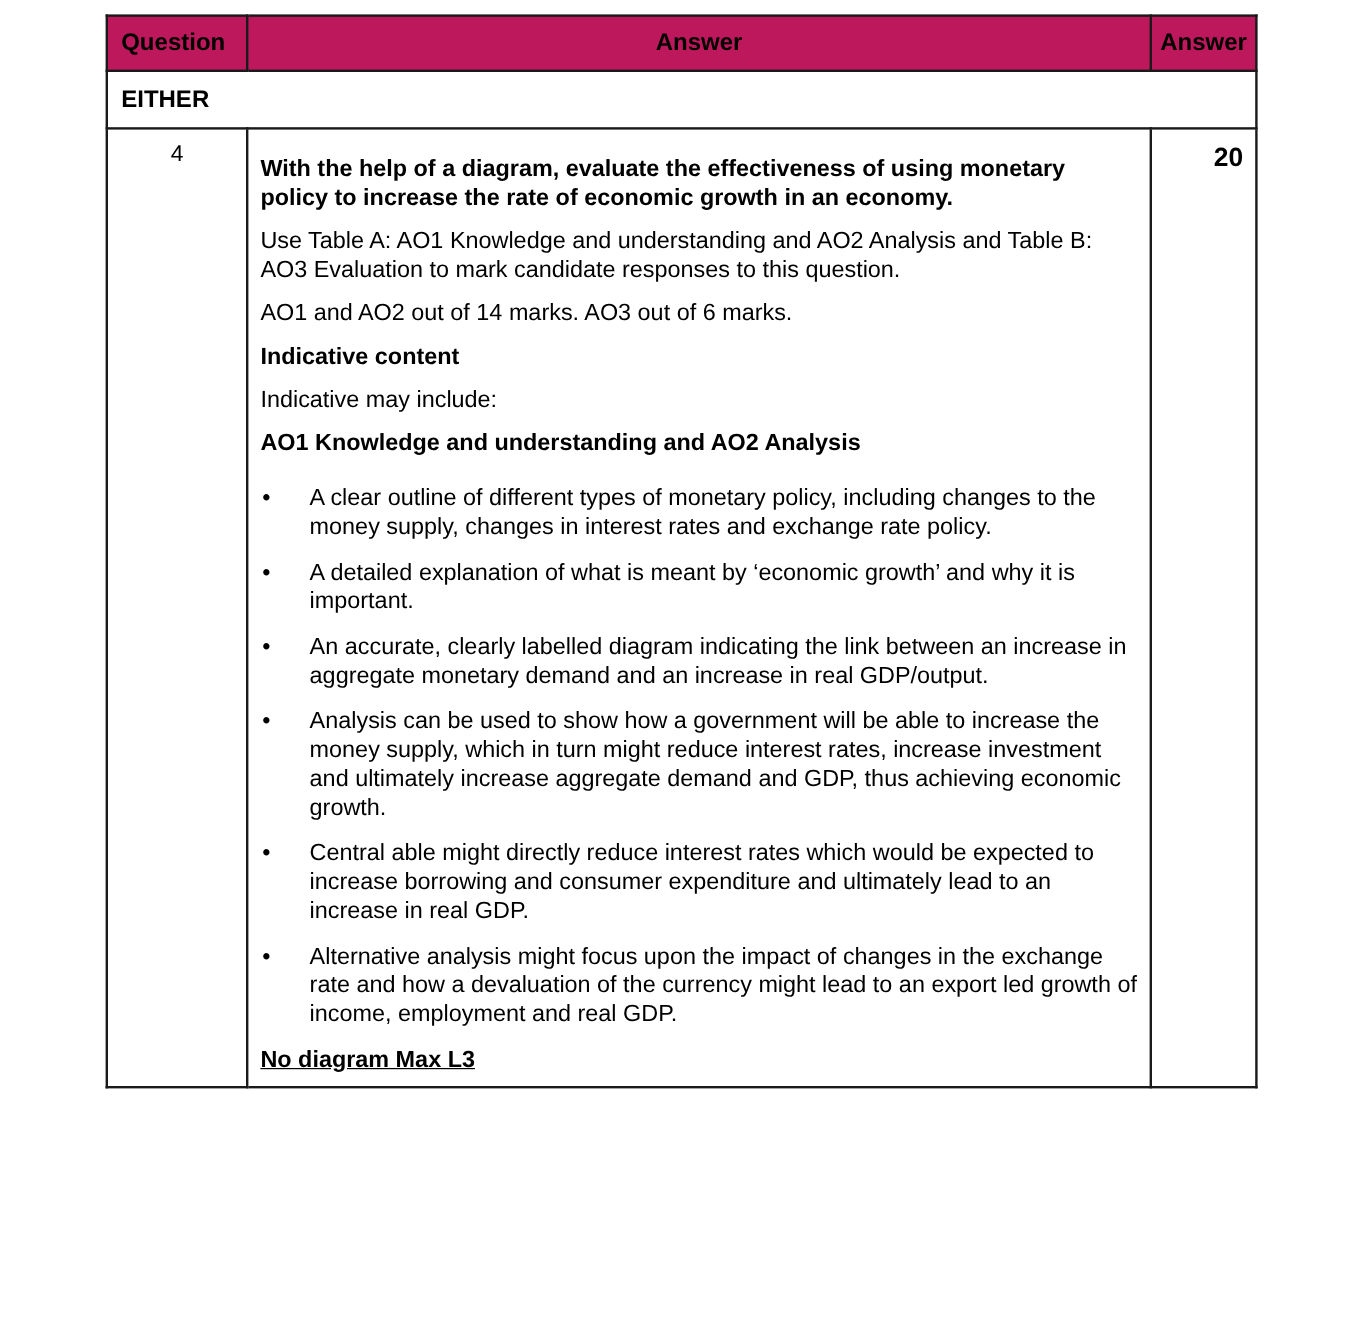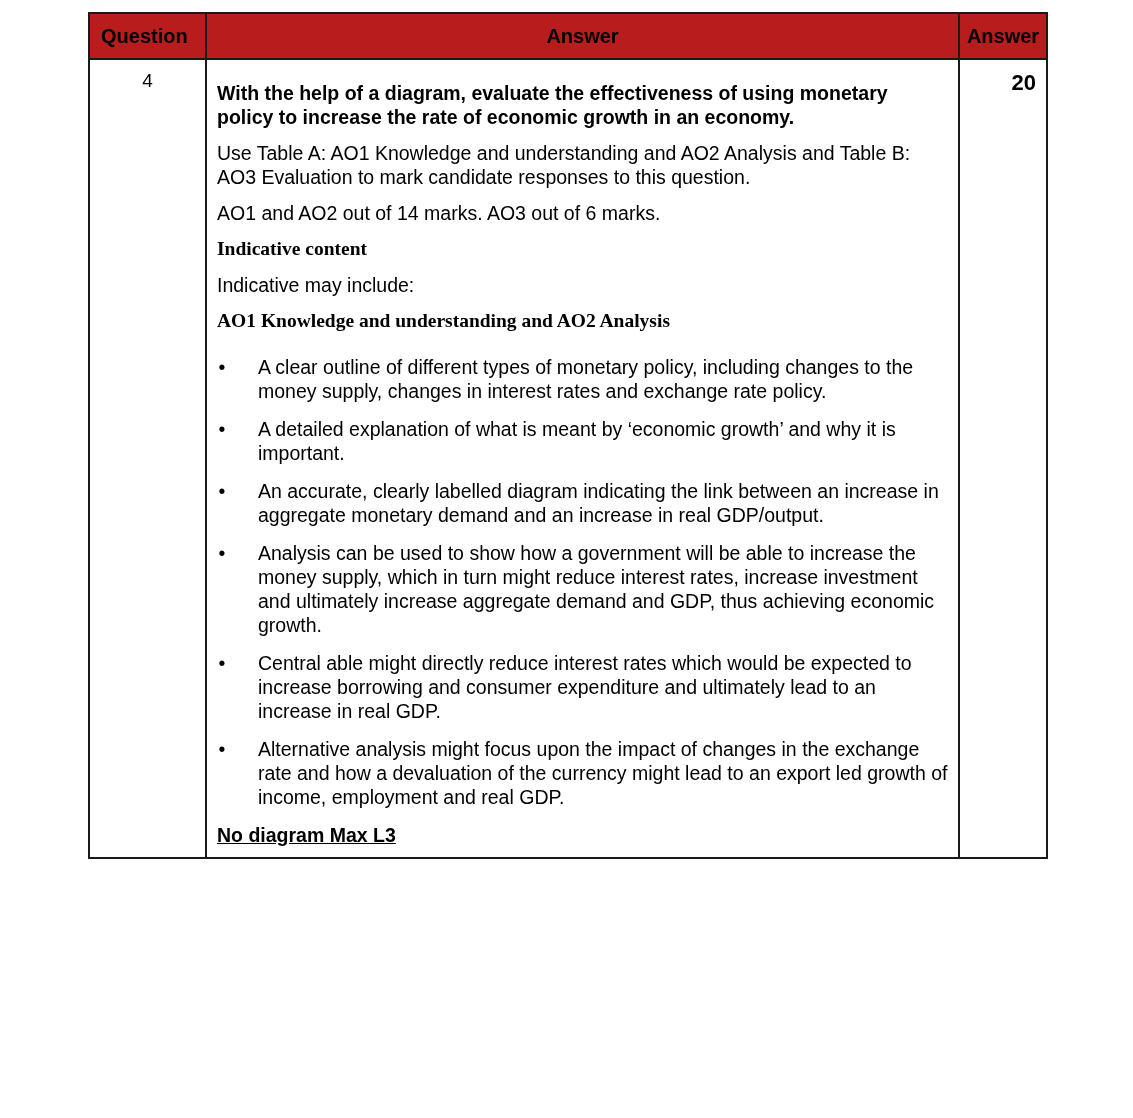--- a/index.html
+++ b/index.html
@@ -11,31 +11,31 @@
     table-layout: fixed;
   }
   table.ms td, table.ms th {
     border: 2px solid #1a1a1a;
     vertical-align: top;
     padding: 0;
   }
   col.c-q { width: 117px; }
   col.c-a { width: 753px; }
   col.c-m { width: 88px; }
-  th { background: #b91c1c; font-weight: bold; font-size: 20px; height: 44px; vertical-align: middle !important; }
+  th { background: #be185d; font-weight: bold; font-size: 20px; height: 44px; vertical-align: middle !important; }
   th.q { text-align: left; padding-left: 11px !important; }
   th.a { text-align: center; }
   th.m { text-align: center; }
   td.either { height: 46px; font-weight: bold; font-size: 20px; vertical-align: middle !important; padding-left: 11px !important; }
   td.qnum { text-align: center; font-size: 19px; padding-top: 10px !important; }
   td.marks { text-align: right; font-weight: bold; font-size: 22px; padding-top: 10px !important; padding-right: 10px !important; }
   td.answer { padding: 9px 10px 10px 10px !important; font-size: 19.5px; line-height: 24px; }
   .prompt { font-weight: bold; margin: 12px 0 12px 0; }
   .para { margin: 0 0 12px 0; }
-  .heading { font-weight: bold; margin: 0 0 12px 0; font-family: Liberation Serif, serif; }
+  .heading { font-weight: bold; margin: 0 0 12px 0; }
   .heading.gap { margin-bottom: 22px; }
   ul.bullets { list-style: none; margin: 0; padding: 0; }
   ul.bullets li { position: relative; padding-left: 41px; margin: 0 0 14px 0; }
   ul.bullets li .dot { position: absolute; left: 0; top: 0; width: 10px; text-align: center; }
   .final { font-weight: bold; margin: 12px 0 0 0; text-decoration: underline; }
 </style>
 </head>
 <body>
 
 <table class="ms">
@@ -45,20 +45,23 @@
       <col class="c-m">
     </colgroup>
   <thead>
     <tr>
       <th class="q">Question</th>
       <th class="a">Answer</th>
       <th class="m">Answer</th>
     </tr>
   </thead>
   <tbody>
+    <tr>
+      <td class="either" colspan="3">EITHER</td>
+    </tr>
     <tr>
       <td class="qnum">4</td>
       <td class="answer">
         <p class="prompt">With the help of a diagram, evaluate the effectiveness of using monetary policy to increase the rate of economic growth in an economy.</p>
         <p class="para">Use Table A: AO1 Knowledge and understanding and AO2 Analysis and Table B: AO3 Evaluation to mark candidate responses to this question.</p>
         <p class="para">AO1 and AO2 out of 14 marks. AO3 out of 6 marks.</p>
         <p class="heading">Indicative content</p>
         <p class="para">Indicative may include:</p>
         <p class="heading gap">AO1 Knowledge and understanding and AO2 Analysis</p>
         <ul class="bullets">

